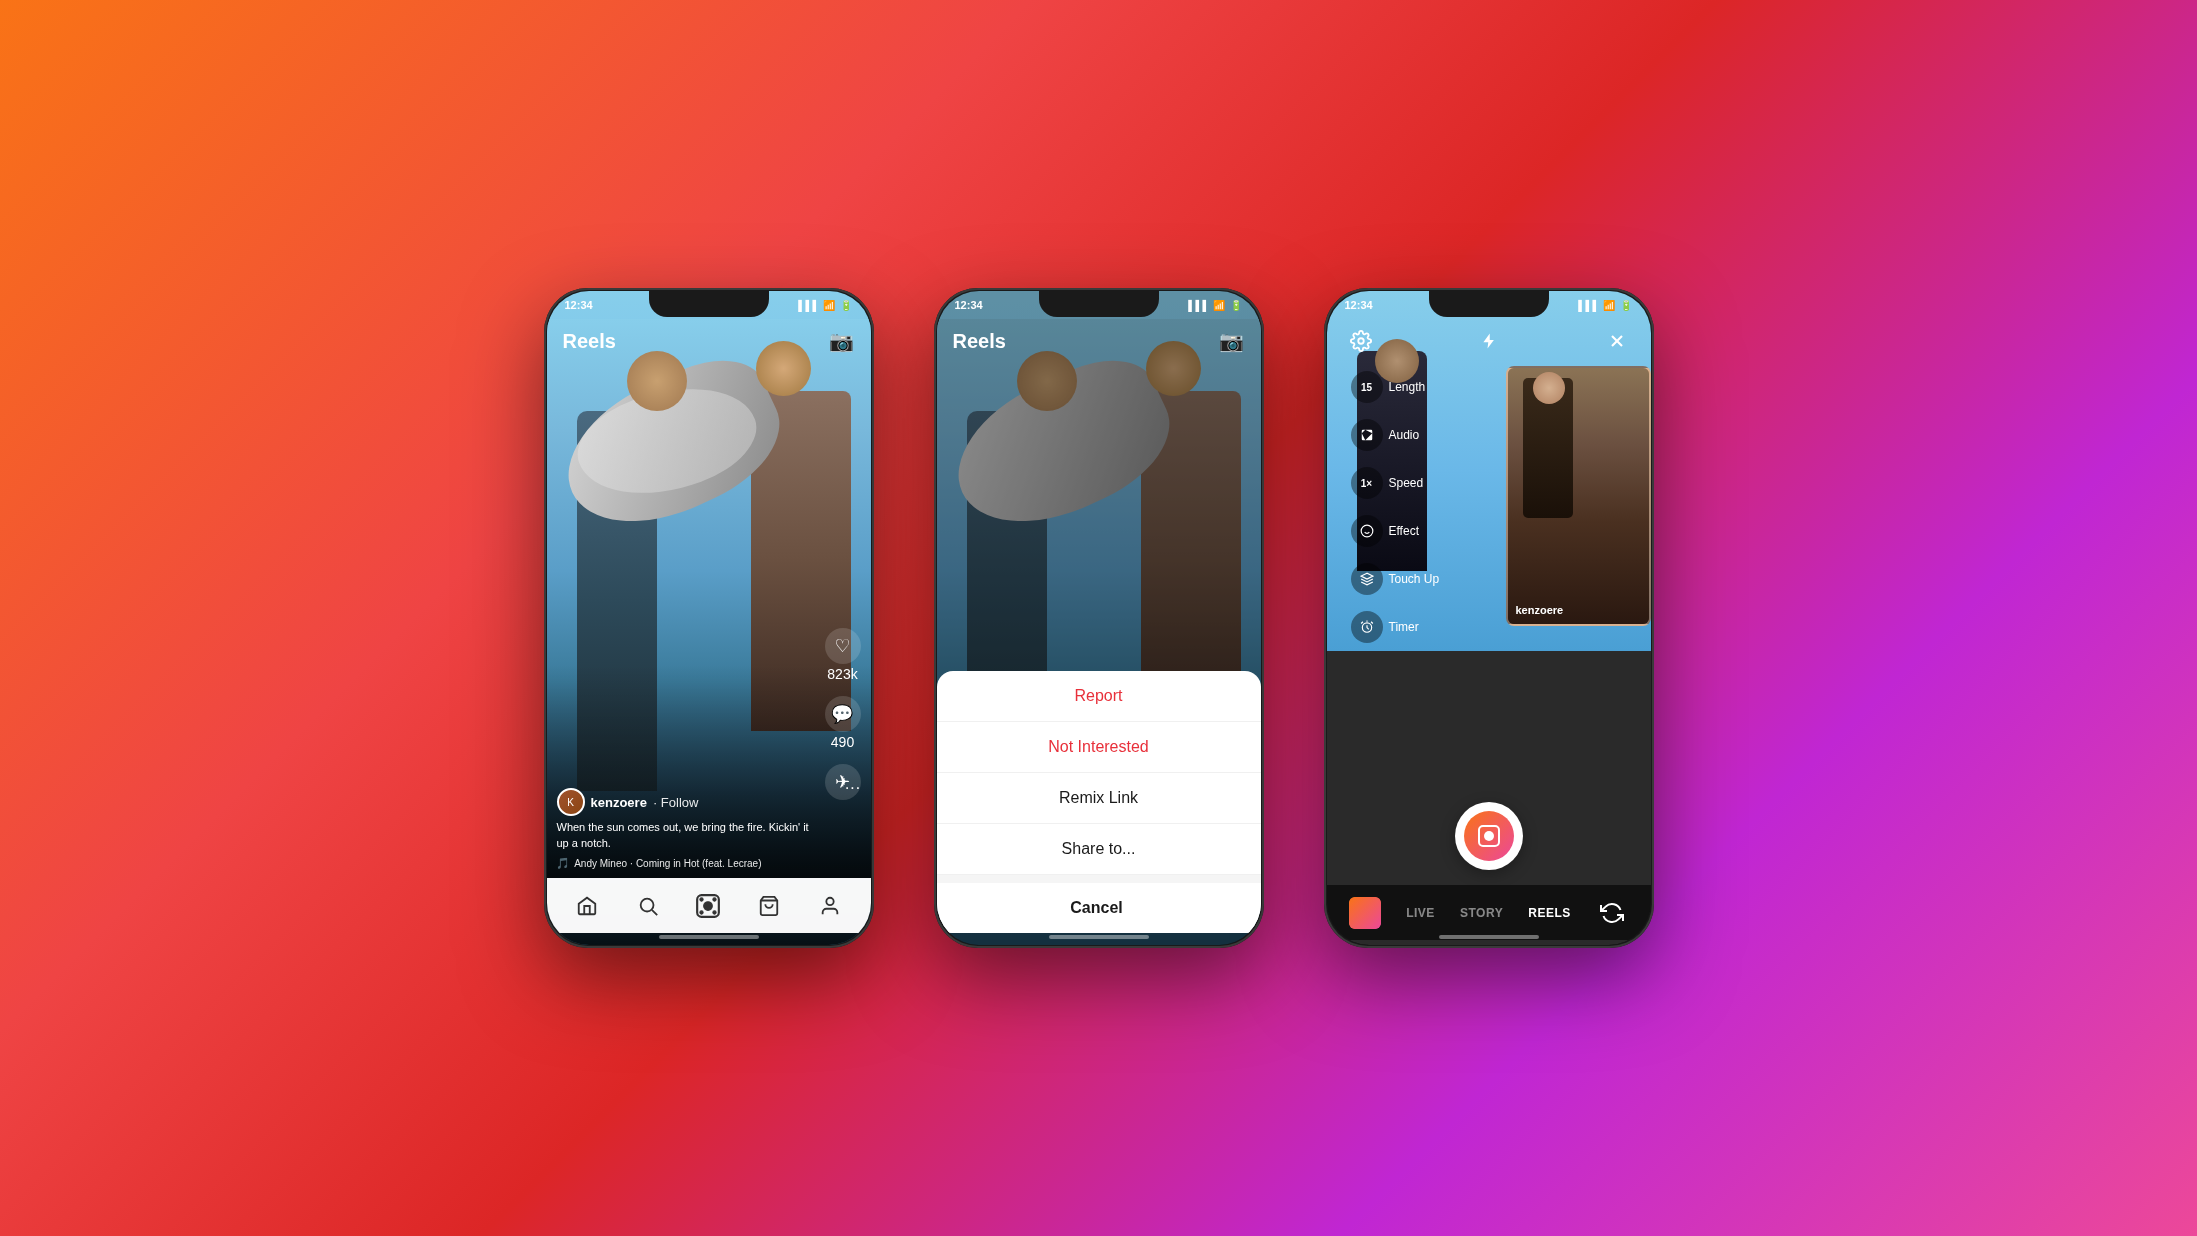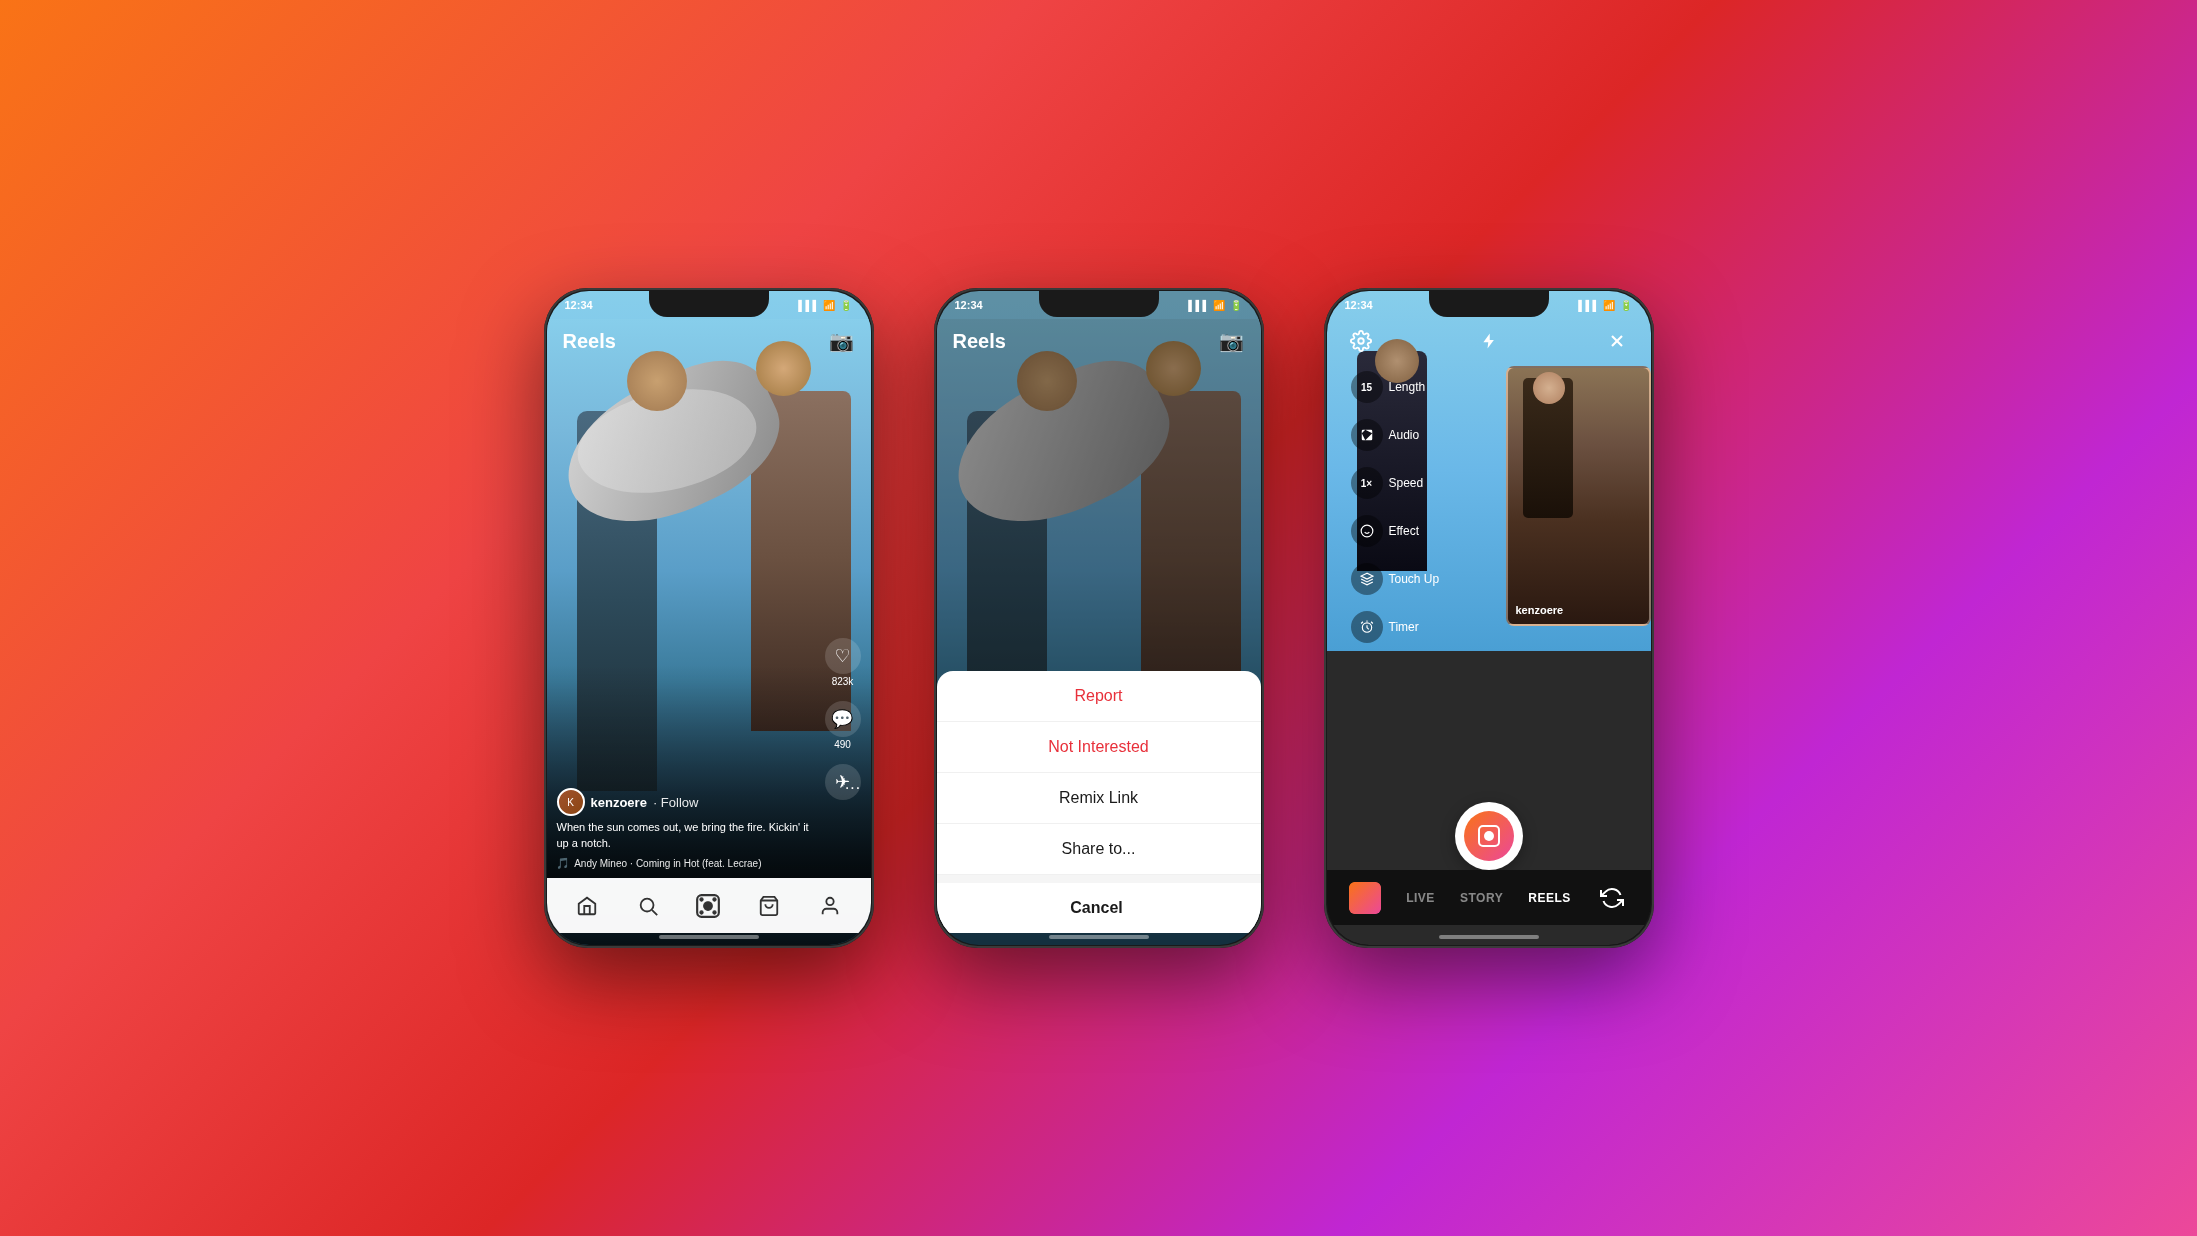--- a/index.html
+++ b/index.html
@@ -131,21 +131,21 @@
       display: flex; flex-direction: column; align-items: center; gap: 2px;
     }
     .interact-icon {
       width: 36px; height: 36px;
       background: rgba(255,255,255,0.15);
       border-radius: 50%;
       display: flex; align-items: center; justify-content: center;
       font-size: 18px;
       color: white;
     }
-    .interact-count { font-size: 10px; color: white; font-weight: 500; }
+    .interact-count { font-size: 14px; color: white; font-weight: 500; }
 
     
     .reel-info {
       position: absolute;
       bottom: 75px; left: 10px; right: 55px;
       z-index: 60;
       color: white;
     }
     .reel-user-row {
       display: flex; align-items: center; gap: 6px;
@@ -277,21 +277,21 @@
       width: 50px; height: 50px;
       border-radius: 50%;
       background: linear-gradient(135deg, #f97316, #ec4899);
       display: flex; align-items: center; justify-content: center;
       font-size: 20px;
     }
 
     
     .cam-nav {
       position: absolute;
-      bottom: 20px; left: 0; right: 0;
+      bottom: 5px; left: 0; right: 0;
       height: 55px;
       background: #111;
       display: flex;
       align-items: center;
       justify-content: space-around;
       padding: 0 10px;
       z-index: 60;
     }
     .cam-nav-item {
       font-size: 12px;

